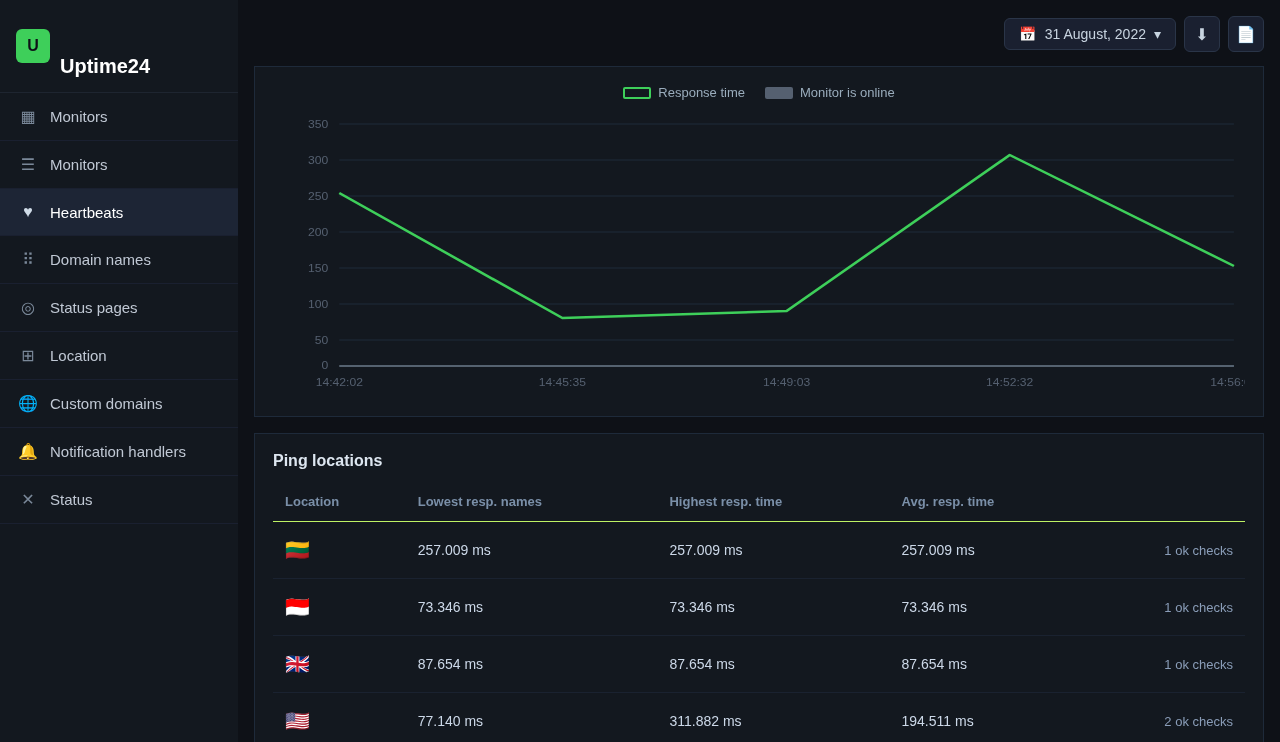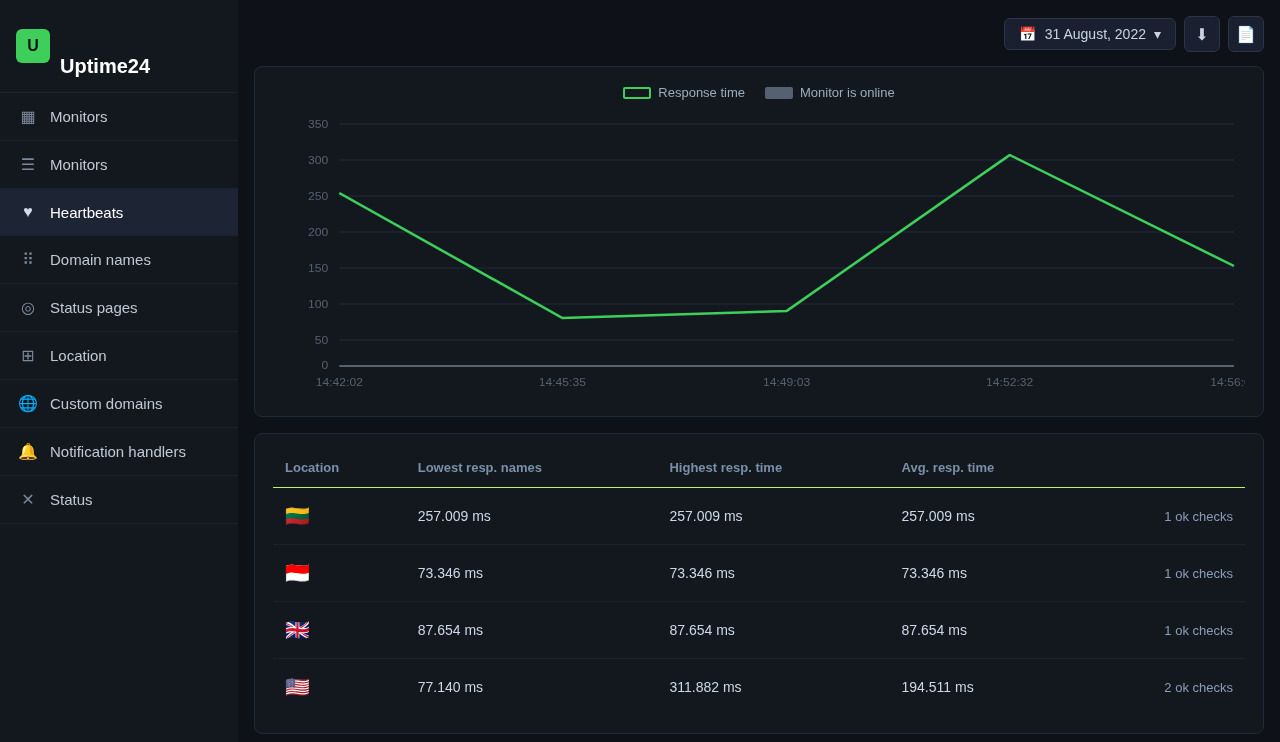--- a/index.html
+++ b/index.html
@@ -118,21 +118,21 @@
       align-items: center;
       justify-content: center;
       cursor: pointer;
       font-size: 16px;
     }
 
     
     .card {
       background: #13181f;
       border: 1px solid #1e2a3a;
-      border-radius: 8px;
+      border-radius: 0;
       padding: 18px;
       margin-bottom: 16px;
     }
 
     .chart-legend {
       display: flex;
       align-items: center;
       gap: 20px;
       justify-content: center;
       margin-bottom: 14px;
@@ -316,20 +316,21 @@
         <text x="60" y="272" text-anchor="middle" fill="#556070" font-size="11">14:42:02</text>
         <text x="262" y="272" text-anchor="middle" fill="#556070" font-size="11">14:45:35</text>
         <text x="465" y="272" text-anchor="middle" fill="#556070" font-size="11">14:49:03</text>
         <text x="667" y="272" text-anchor="middle" fill="#556070" font-size="11">14:52:32</text>
         <text x="870" y="272" text-anchor="middle" fill="#556070" font-size="11">14:56:03</text>
       </svg>
     </div>
   </div>
 
   <div class="card">
+    <div class="section-title">Ping locations</div>
     <table>
       <thead>
         <tr>
           <th>Location</th>
           <th>Lowest resp. names</th>
           <th>Highest resp. time</th>
           <th>Avg. resp. time</th>
           <th></th>
         </tr>
       </thead>

